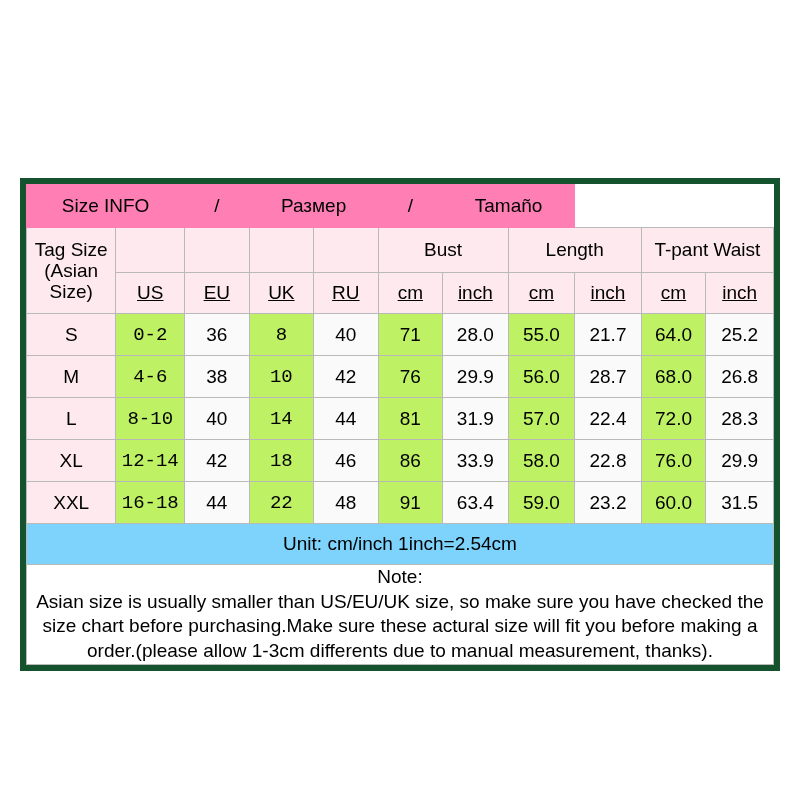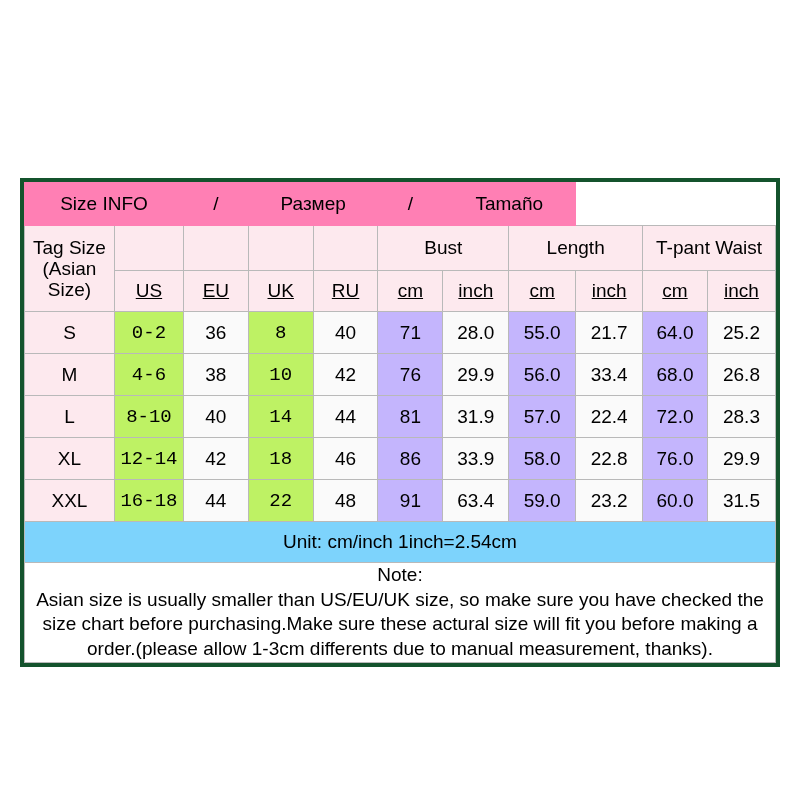--- a/index.html
+++ b/index.html
@@ -14,21 +14,21 @@
     position: relative;
     width: 800px;
     height: 800px;
     background: #ffffff;
   }
   .chart-wrap {
     position: absolute;
     left: 20px;
     top: 178px;
     width: 760px;
-    border: 4px solid #14532d;
+    border: 6px solid #14532d;
     box-sizing: border-box;
     background: #ffffff;
   }
   table.size-table {
     border-collapse: collapse;
     width: 100%;
     table-layout: fixed;
   }
   table.size-table td, table.size-table th {
     border: 1px solid #b9b9b9;
@@ -76,21 +76,21 @@
     font-size: 19px;
     text-decoration: underline;
   }
   
   .drow td {
     height: 41px;
   }
   .col-tag { background: #fde9ee; }
   .col-std { background: #bef264; font-family: Liberation Mono, monospace; }
   .col-alt { background: #fafafa; }
-  .col-met { background: #c4b5fd; }
+  .col-met { background: #bef264; }
   .unit-row td {
     height: 40px;
     font-size: 21px;
     background: #7dd3fc;
   }
   .note-cell {
     background: #ffffff;
     text-align: left;
     font-size: 19px;
     line-height: 1.30;
@@ -173,21 +173,21 @@
 
         <tr class="drow">
           <td class="col-tag">M</td>
           <td class="col-std">4-6</td>
           <td class="col-alt">38</td>
           <td class="col-std">10</td>
           <td class="col-alt">42</td>
           <td class="col-met">76</td>
           <td class="col-alt">29.9</td>
           <td class="col-met">56.0</td>
-          <td class="col-alt">33.4</td>
+          <td class="col-alt">28.7</td>
           <td class="col-met">68.0</td>
           <td class="col-alt">26.8</td>
         </tr>
 
         <tr class="drow">
           <td class="col-tag">L</td>
           <td class="col-std">8-10</td>
           <td class="col-alt">40</td>
           <td class="col-std">14</td>
           <td class="col-alt">44</td>

